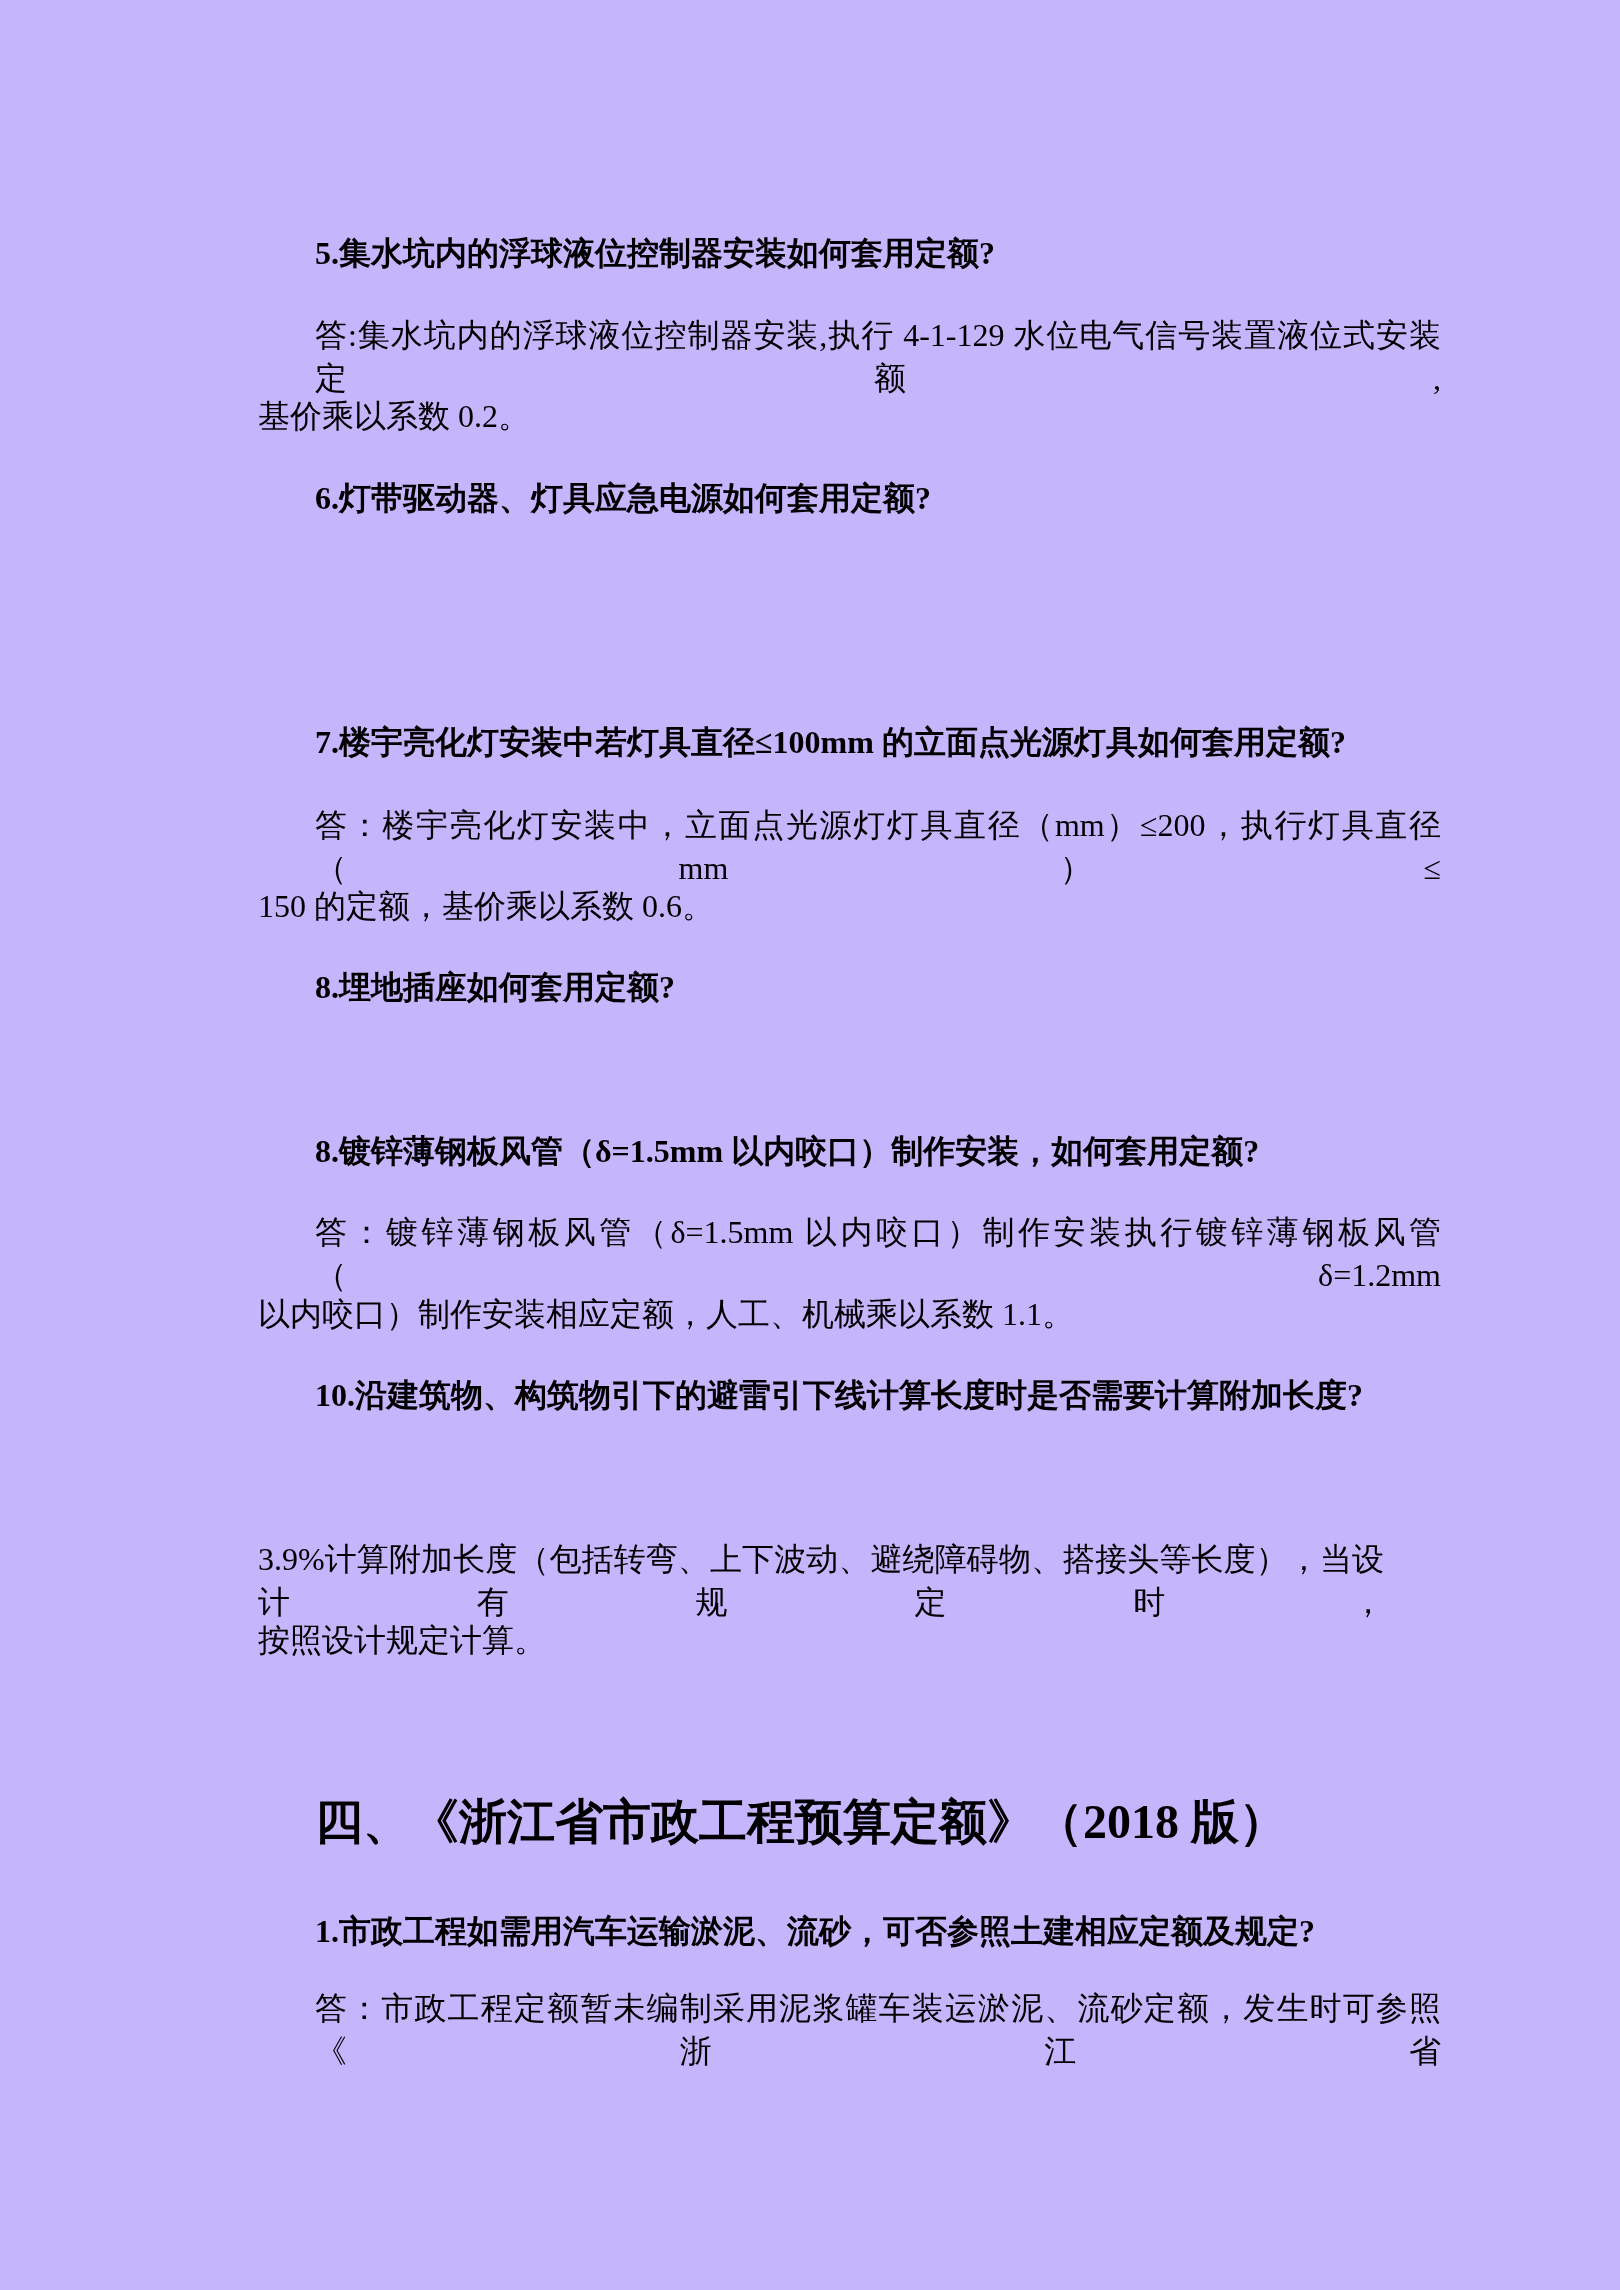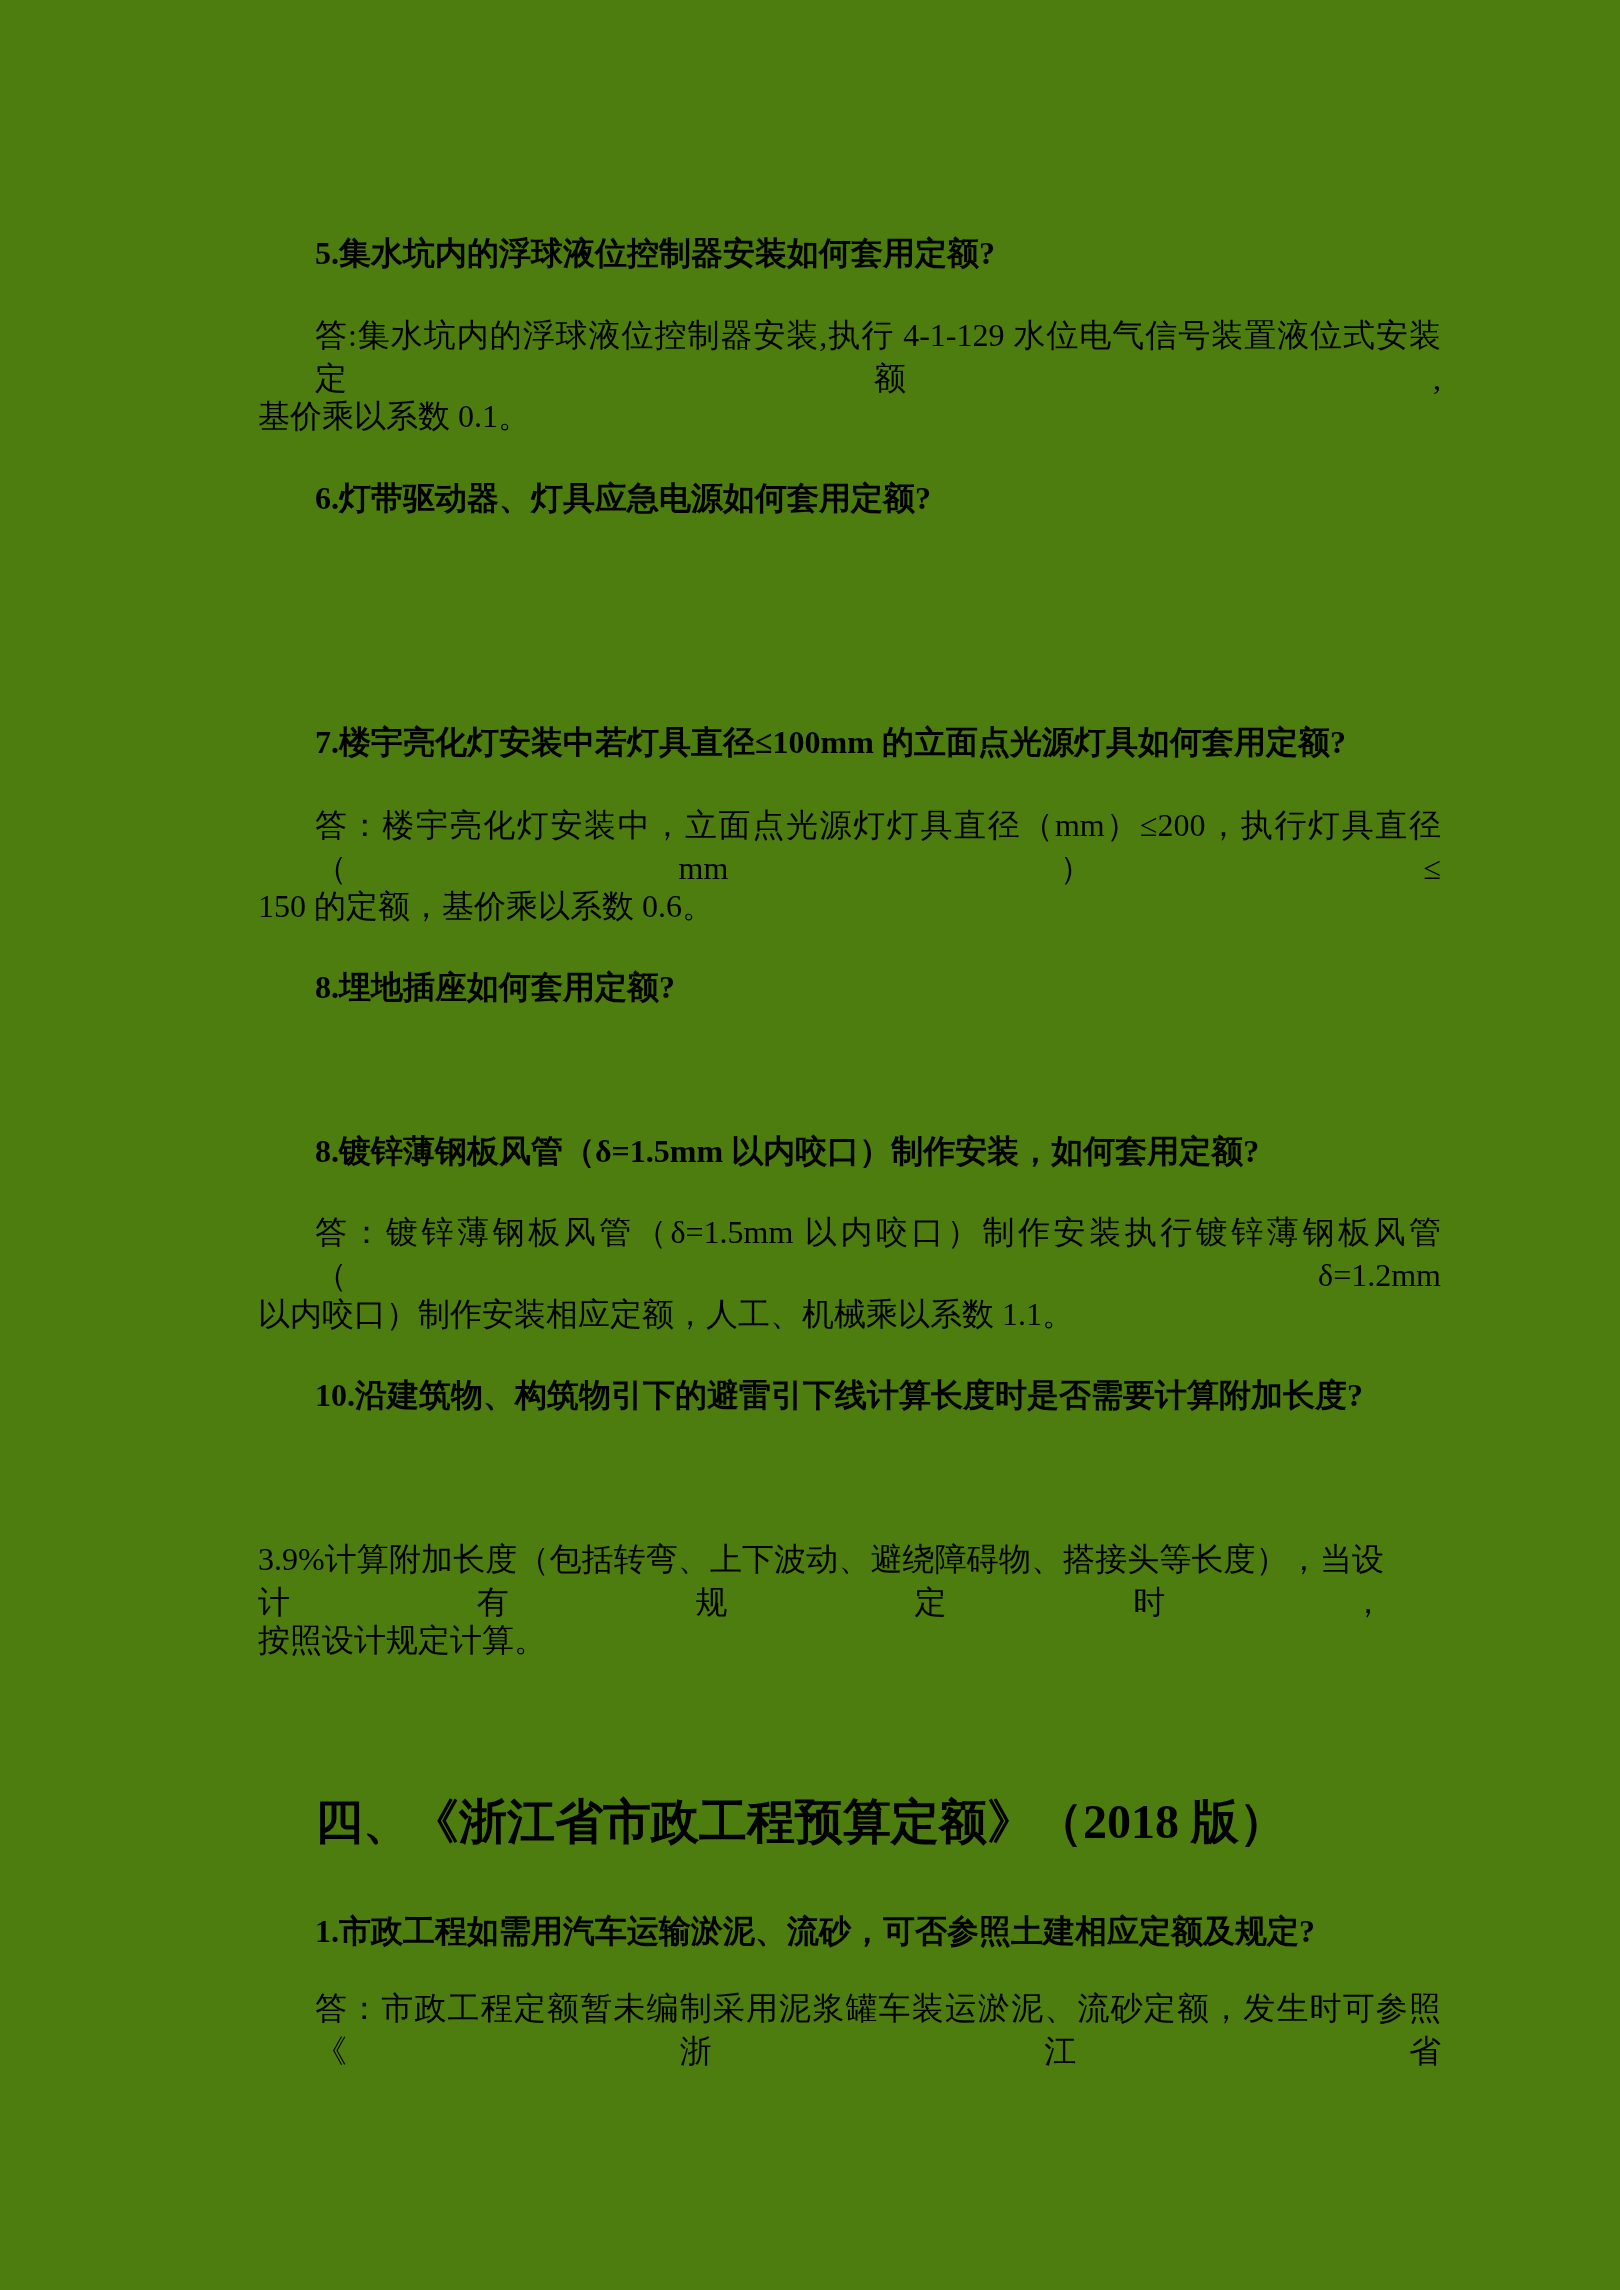--- a/index.html
+++ b/index.html
@@ -4,21 +4,21 @@
 <style>
   html, body {
     margin: 0;
     padding: 0;
     background: #ffffff;
   }
   .page {
     position: relative;
     width: 1620px;
     height: 2291px;
-    background: #4d7c0f;
+    background: #c4b5fd;
     overflow: hidden;
     font-family: "Liberation Serif", "DejaVu Serif", serif;
     color: #000000;
   }
   .line {
     position: absolute;
     left: 258px;
     width: 1126px;
     font-size: 32px;
     line-height: 43px;
@@ -44,21 +44,21 @@
     font-weight: bold;
   }
 </style>
 </head>
 <body>
 
 <div class="page">
 
   <div class="line q indent" style="top:232px">5.集水坑内的浮球液位控制器安装如何套用定额?</div>
   <div class="line indent just" style="top:314px">答:集水坑内的浮球液位控制器安装,执行 4-1-129 水位电气信号装置液位式安装定额,</div>
-  <div class="line" style="top:395px">基价乘以系数 0.1。</div>
+  <div class="line" style="top:395px">基价乘以系数 0.2。</div>
 
   <div class="line q indent" style="top:477px">6.灯带驱动器、灯具应急电源如何套用定额?</div>
 
   <div class="line q indent" style="top:721px">7.楼宇亮化灯安装中若灯具直径≤100mm 的立面点光源灯具如何套用定额?</div>
   <div class="line indent just" style="top:804px">答：楼宇亮化灯安装中，立面点光源灯灯具直径（mm）≤200，执行灯具直径（mm）≤</div>
   <div class="line" style="top:885px">150 的定额，基价乘以系数 0.6。</div>
 
   <div class="line q indent" style="top:966px">8.埋地插座如何套用定额?</div>
 
   <div class="line q indent" style="top:1130px">8.镀锌薄钢板风管（δ=1.5mm 以内咬口）制作安装，如何套用定额?</div>

